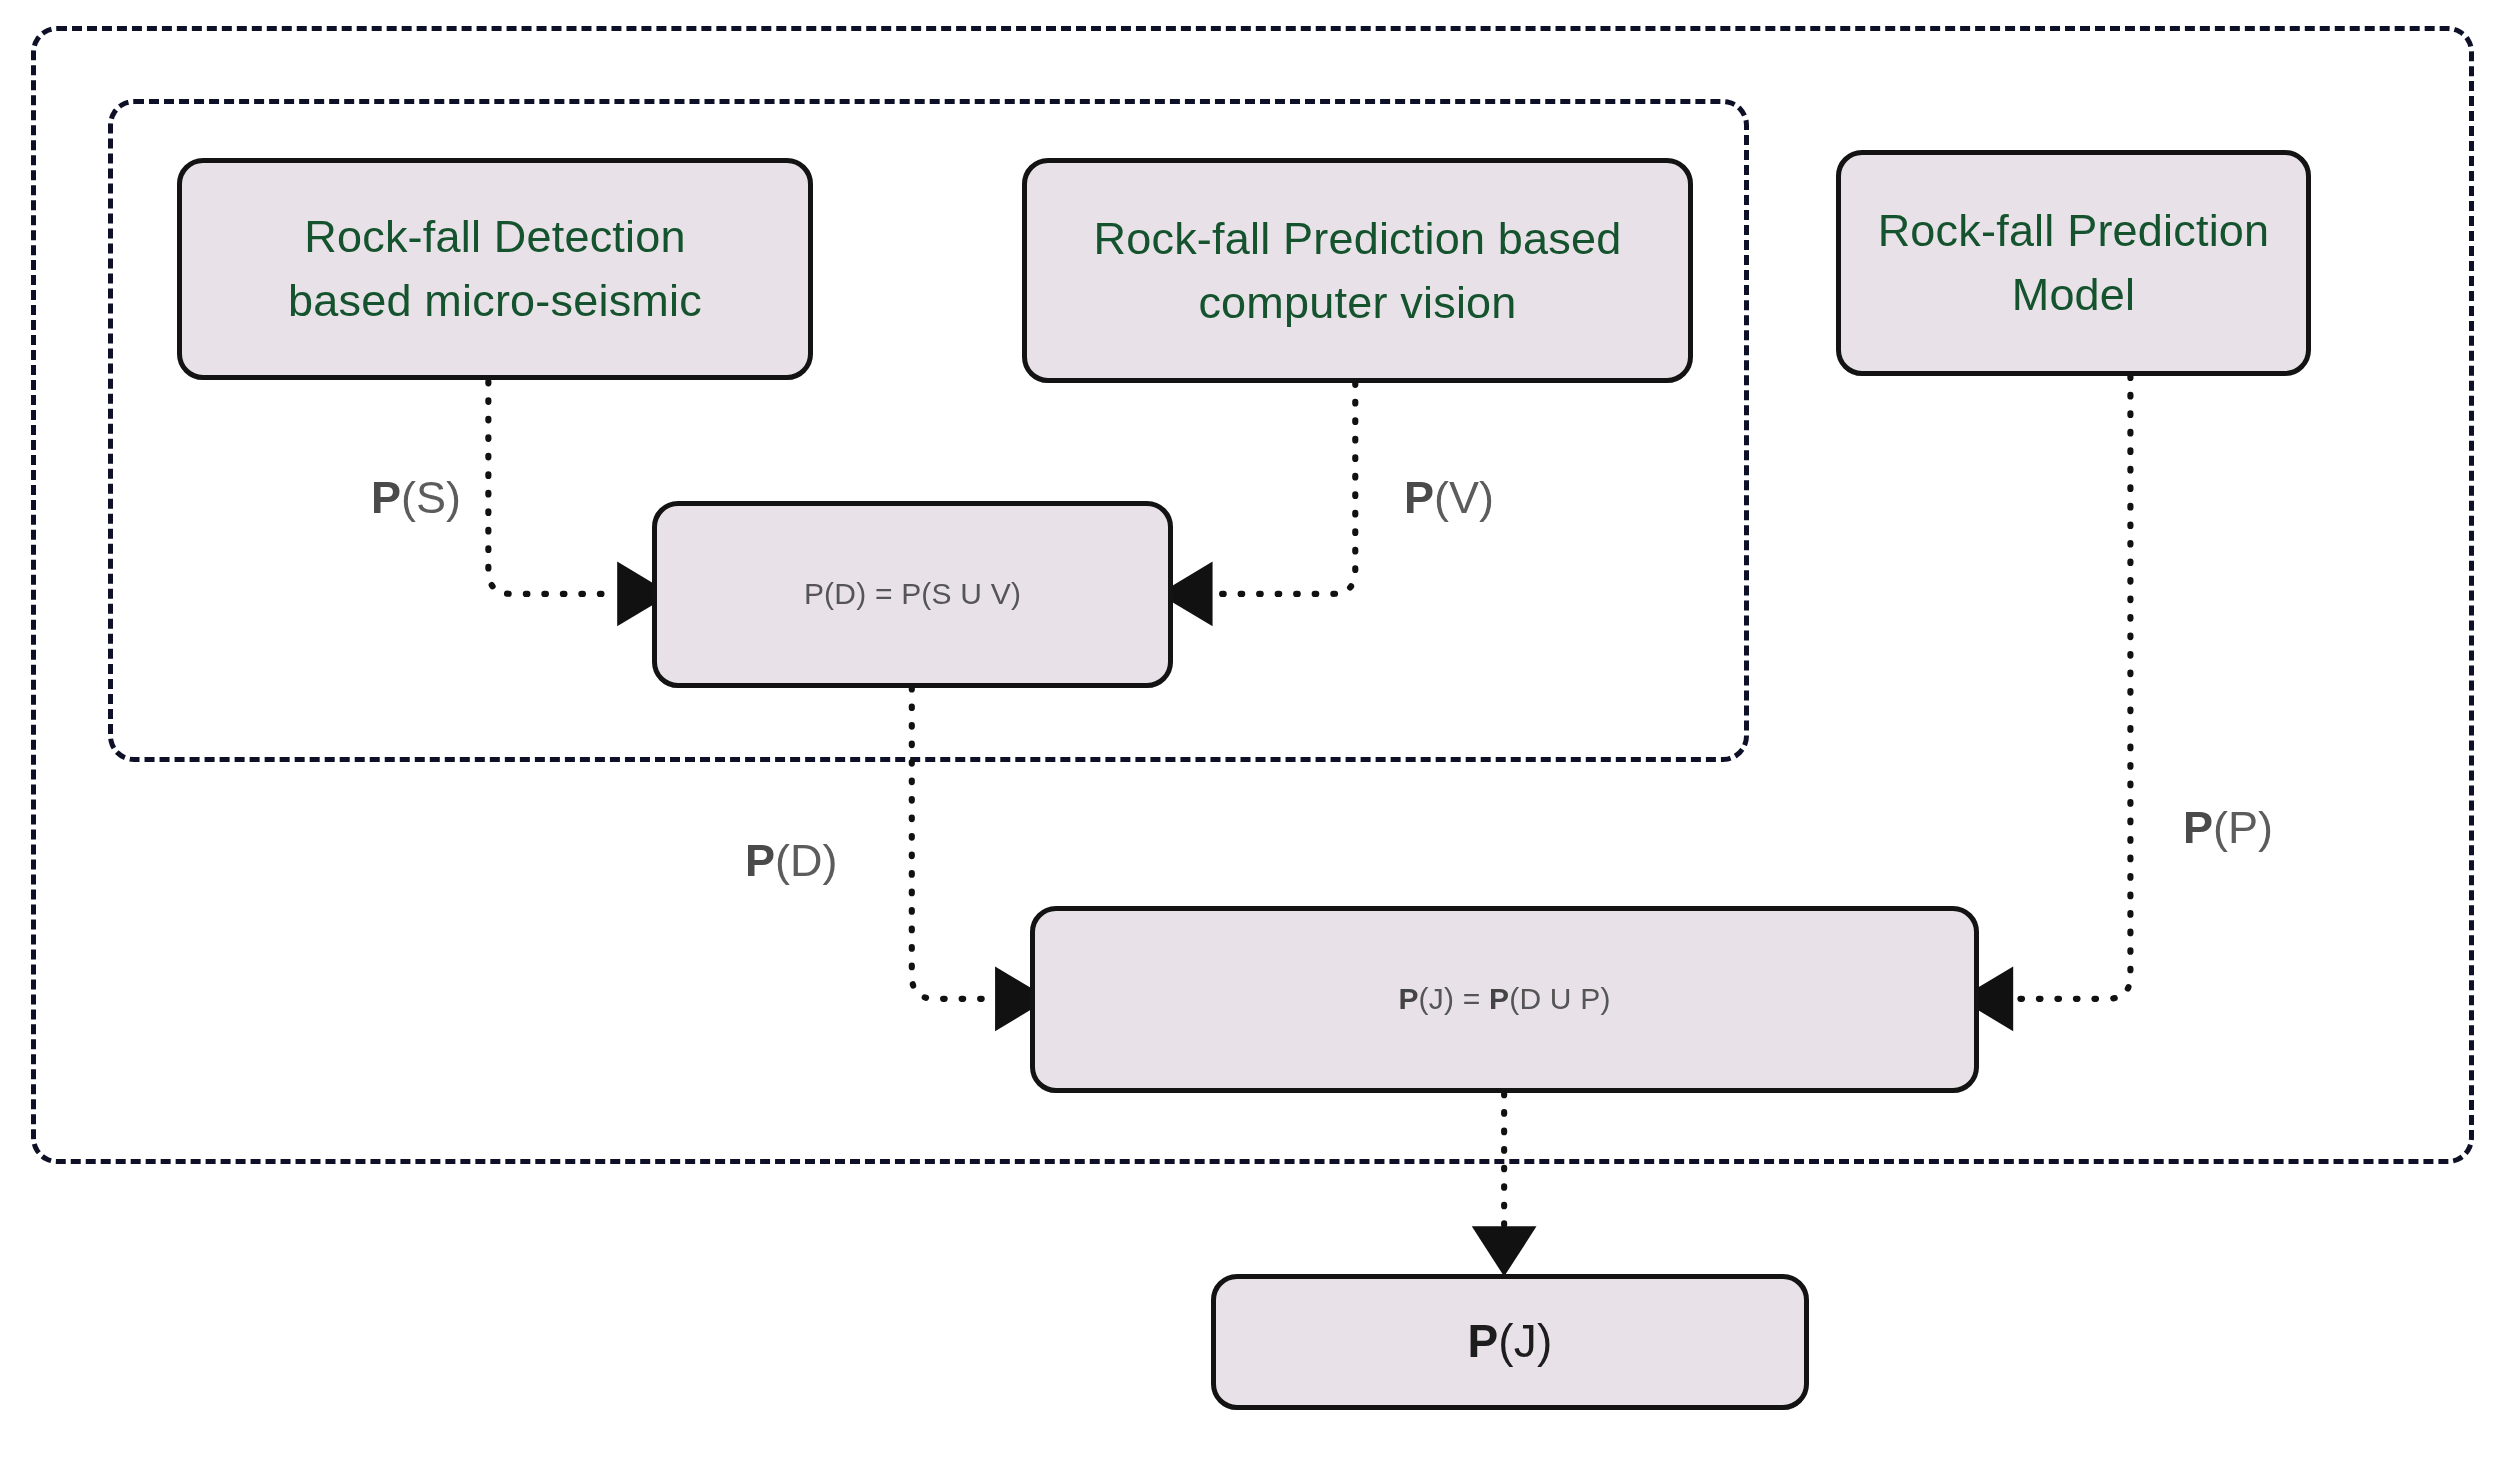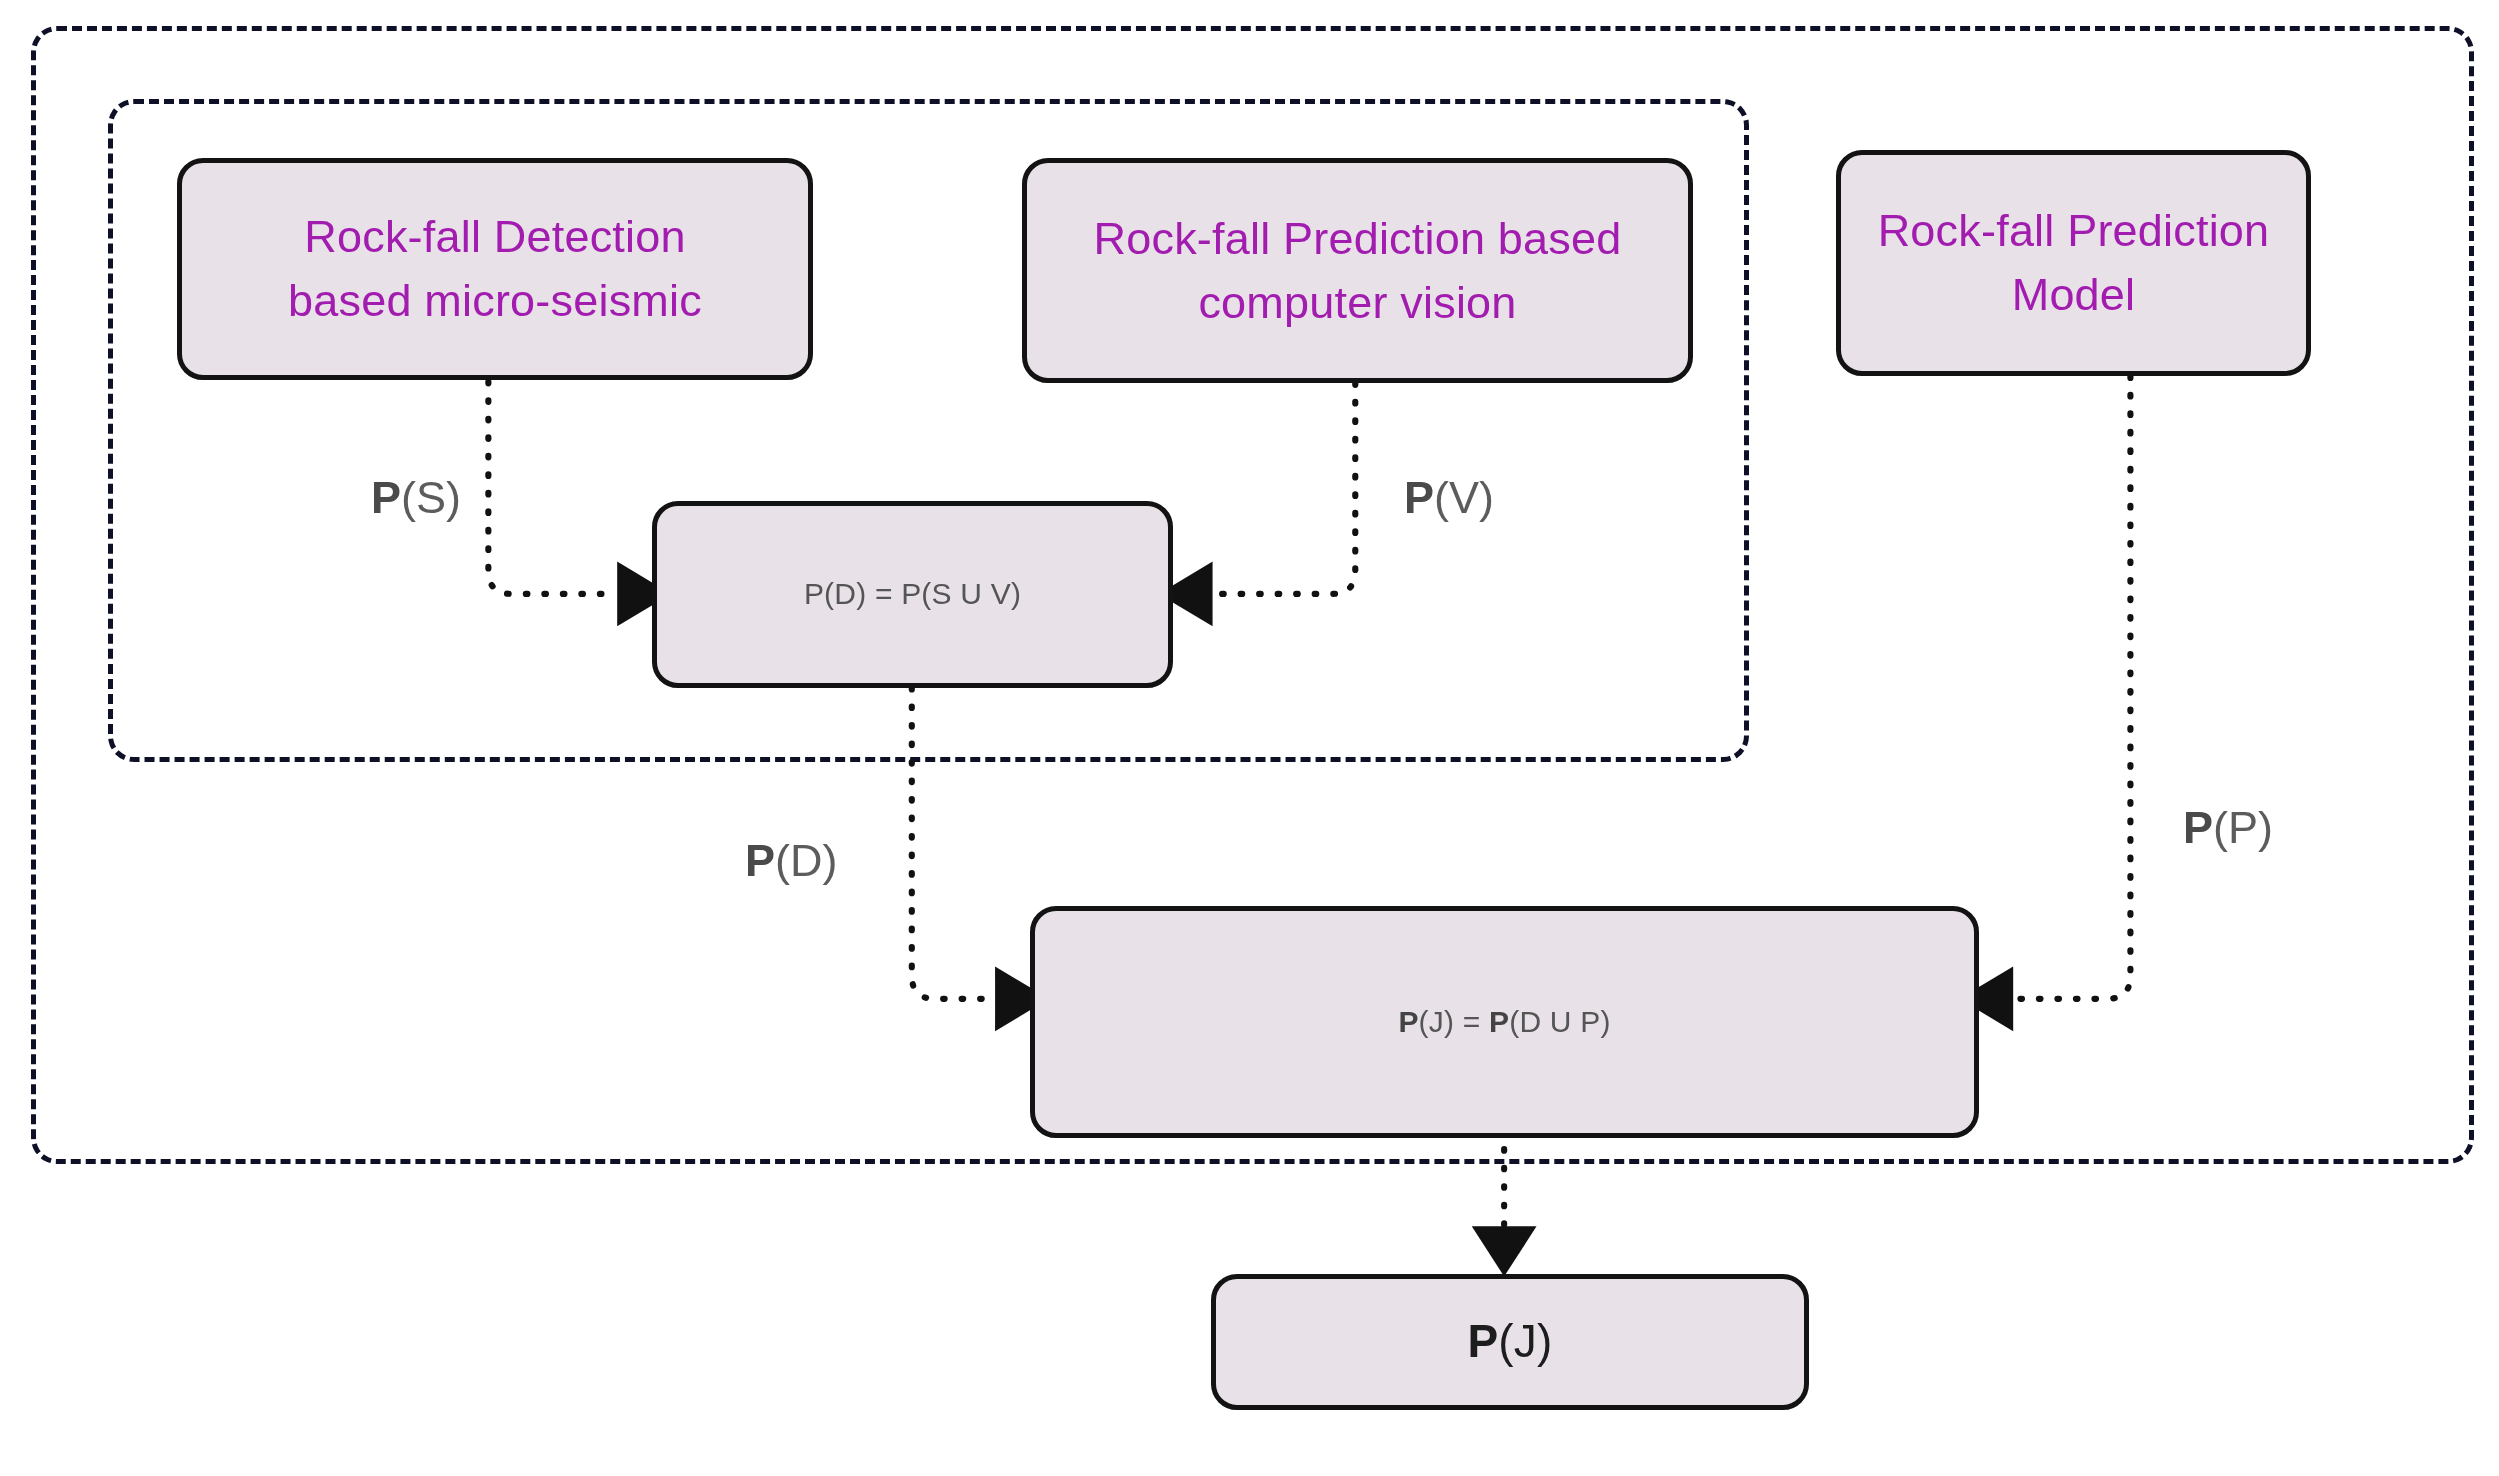--- a/index.html
+++ b/index.html
@@ -16,21 +16,21 @@
     border:5.4px solid #131313;
     border-radius:26px;
     display:flex;align-items:center;justify-content:center;
     text-align:center;
     box-sizing:border-box;
     color:#5c5c5c;
   }
   .node .node-text{
     font-size:45px;
     line-height:1.42;
-    color:#a21caf;
+    color:#14532d;
     letter-spacing:0.2px;
     padding:0 17px;
     font-weight:400;
   }
   .node.formula .node-text{font-size:30px;color:#555555;}
   .node.result .node-text{font-size:46px;color:#1d1d1d;font-weight:700;}
 
   
   .bp{font-weight:700;color:#444;}
 
@@ -94,21 +94,21 @@
     <div class="node-text">
       <span>Rock-fall Prediction</span><br>
       <span>Model</span>
     </div>
   </div>
 
   <div class="node formula" style="left:652px;top:501px;width:521px;height:187px;">
     <div class="node-text">P(D) = P(S U V)</div>
   </div>
 
-  <div class="node formula" style="left:1030px;top:906px;width:949px;height:232px;justify-content:center;">
+  <div class="node formula" style="left:1030px;top:906px;width:949px;height:187px;justify-content:center;">
     <div class="node-text">
       <span class="bp">P</span><span>(J) = </span><span class="bp">P</span><span>(D U P)</span>
     </div>
   </div>
 
   <div class="node result" style="left:1211px;top:1274px;width:598px;height:136px;">
     <div class="node-text">
       <span class="bp" style="color:#1d1d1d;">P</span><span style="font-weight:400;color:#1d1d1d;">(J)</span>
     </div>
   </div>

